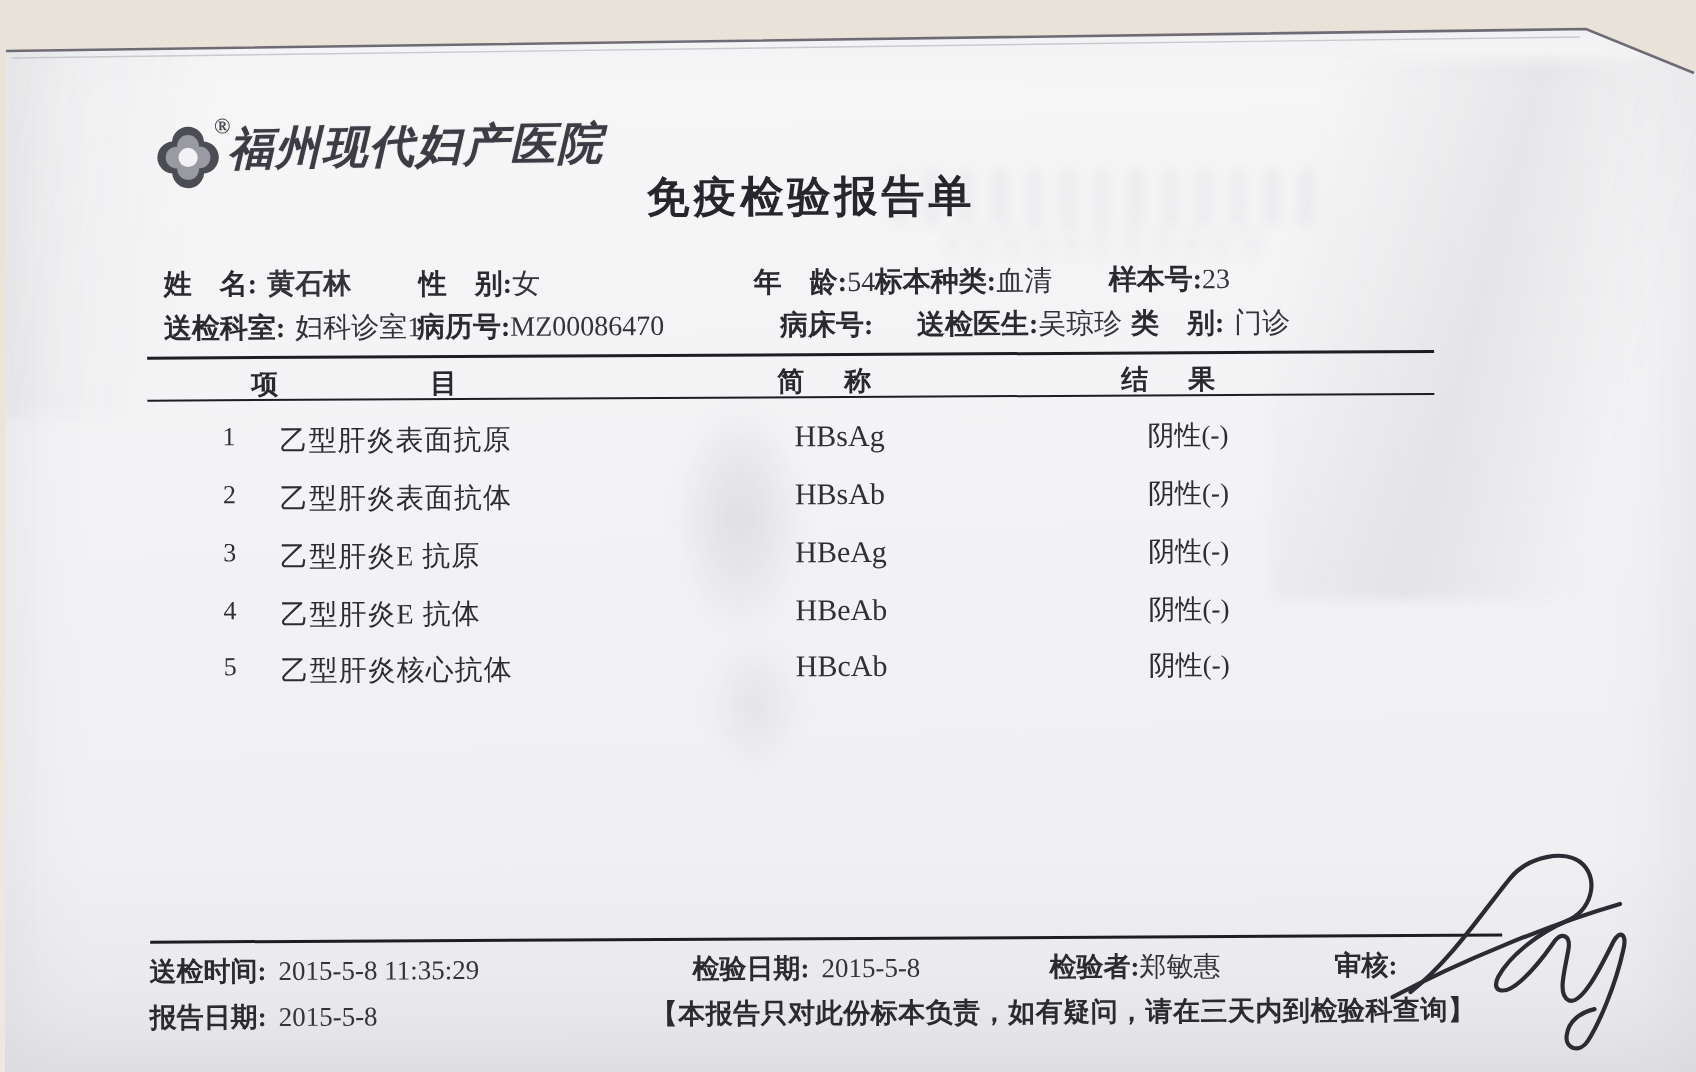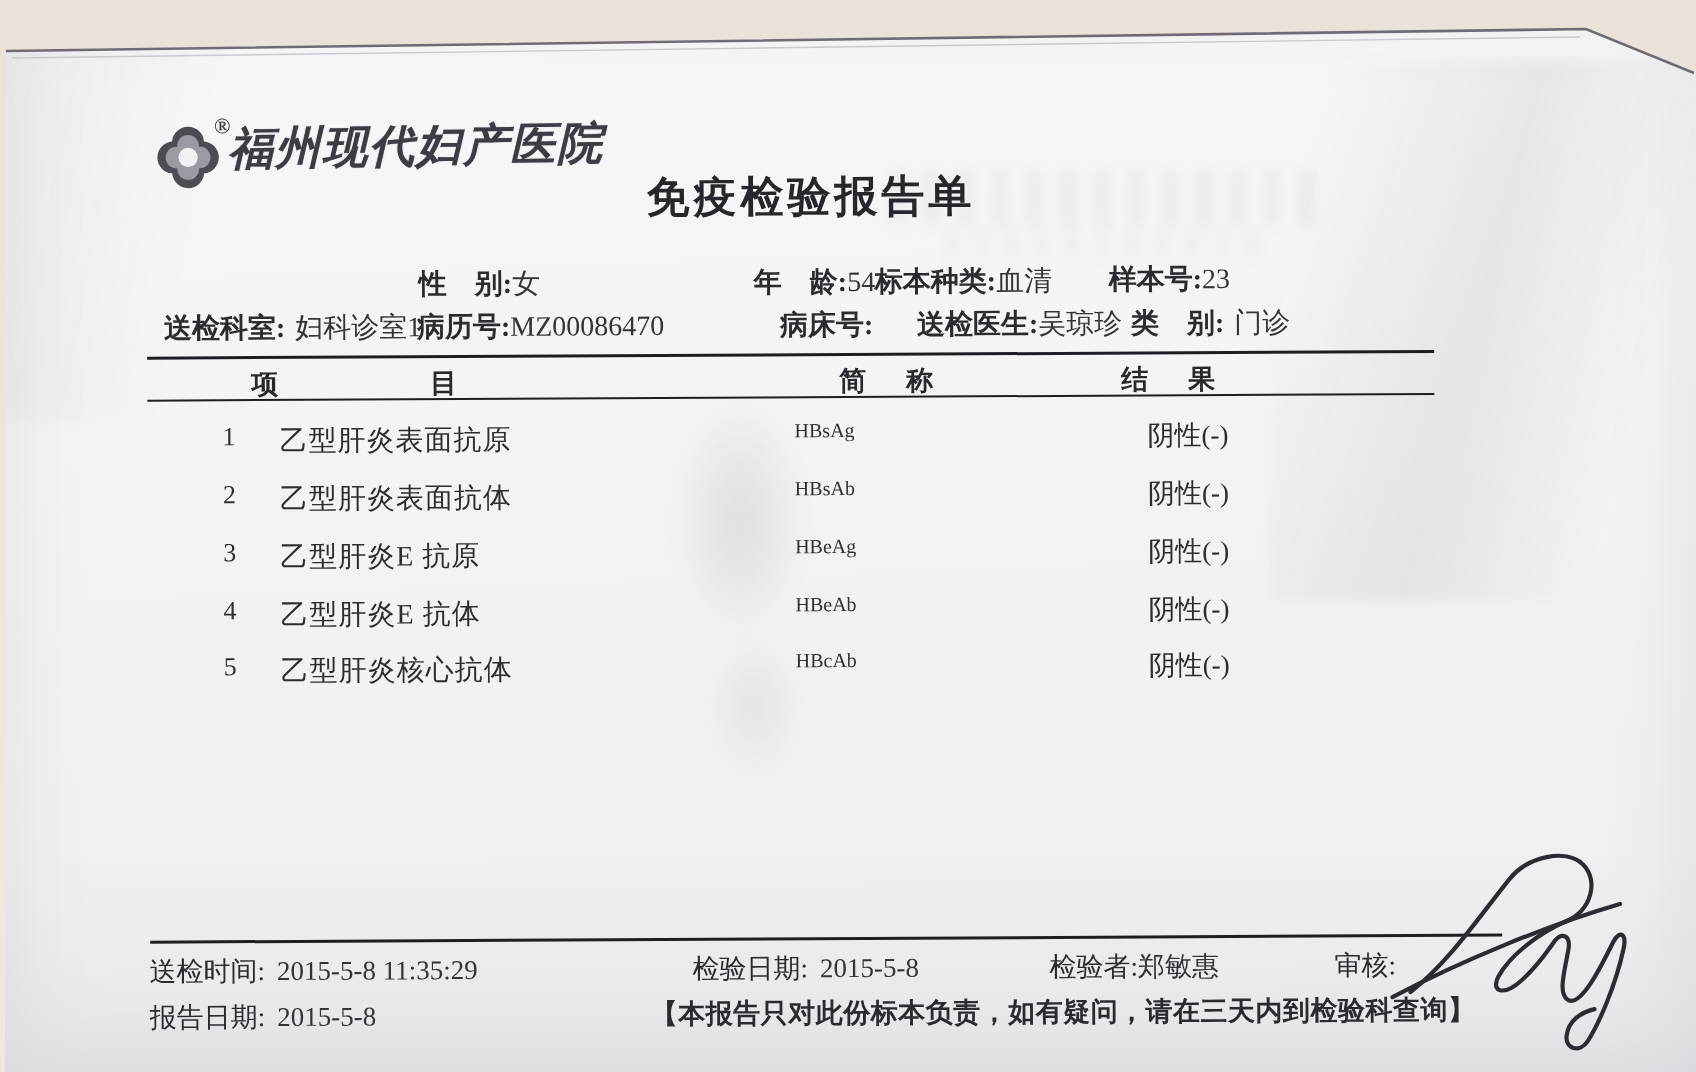--- a/index.html
+++ b/index.html
@@ -57,31 +57,31 @@
   .pf20{left:165px;top:306px;} .pf21{left:418px;top:306px;} .pf22{left:781px;top:306px;}
   .pf23{left:918px;top:306px;} .pf24{left:1132px;top:306px;}
   
   .rule{position:absolute;background:#1d1d23;}
   .rule1{left:148px;top:353px;width:1287px;height:3px;}
   .rule2{left:148px;top:396px;width:1287px;height:2px;}
   .rule3{left:148px;top:937px;width:1352px;height:3px;}
   
   .th{position:absolute;top:363px;font-size:27px;font-weight:bold;color:#28282e;white-space:nowrap;}
   .th-item{left:252px;letter-spacing:152px;}
-  .th-abbr{left:840px;letter-spacing:40px;}
+  .th-abbr{left:778px;letter-spacing:40px;}
   .th-result{left:1122px;letter-spacing:40px;}
   .trow{position:absolute;left:0;width:1696px;height:34px;}
   .trow .no{position:absolute;left:200px;width:36px;text-align:right;font-size:26px;color:#2f2f36;}
   .trow .name{position:absolute;left:280px;font-size:28px;color:#2c2c33;letter-spacing:1px;white-space:nowrap;}
-  .trow .abbr{position:absolute;left:795px;font-size:20px;color:#2f2f36;}
+  .trow .abbr{position:absolute;left:795px;font-size:30px;color:#2f2f36;}
   .trow .result{position:absolute;left:1148px;font-size:27px;color:#2c2c33;}
   .r0{top:419px;} .r1{top:477px;} .r2{top:535px;} .r3{top:593px;} .r4{top:649px;}
   
   .ff{position:absolute;font-size:27px;white-space:nowrap;}
-  .ff .lbl{font-weight:normal;color:#2a2a30;}
+  .ff .lbl{font-weight:bold;color:#2a2a30;}
   .ff .val{color:#33333a;}
   .ff.sp .val{margin-left:12px;}
   .ff0{left:147px;top:950px;} .ff1{left:690px;top:950px;} .ff2{left:1010px;top:950px;margin-left:37px;} .ff3{left:1310px;top:950px;margin-left:22px;}
   .ff4{left:147px;top:996px;}
   .disclaimer{position:absolute;left:648px;top:995px;font-size:27px;font-weight:bold;color:#2a2a30;
     letter-spacing:.5px;white-space:nowrap;}
   .signature{position:absolute;left:1368px;top:852px;width:280px;height:220px;}
   
   .edges{position:absolute;inset:0;pointer-events:none;}
 </style>
@@ -108,20 +108,21 @@
       <circle cx="32" cy="50" r="17" fill="#9a9aa2"></circle>
       <circle cx="68" cy="50" r="17" fill="#9a9aa2"></circle>
       <circle cx="50" cy="68" r="17" fill="#9a9aa2"></circle>
       <circle cx="50" cy="50" r="15" fill="#f2f2f4"></circle>
     </svg>
     <div class="regmark">®</div>
     <div class="hospital-name">福州现代妇产医院</div>
 
     <div class="report-title">免疫检验报告单</div>
 
+    <div class="f sp bold pf10"><span class="lbl">姓　名:</span><span class="val">黄石林</span></div>
     <div class="f pf11"><span class="lbl">性　别:</span><span class="val">女</span></div>
     <div class="f pf12"><span class="lbl">年　龄:</span><span class="val">54</span></div>
     <div class="f pf13"><span class="lbl">标本种类:</span><span class="val">血清</span></div>
     <div class="f pf14"><span class="lbl">样本号:</span><span class="val">23</span></div>
 
     <div class="f sp pf20"><span class="lbl">送检科室:</span><span class="val">妇科诊室1</span></div>
     <div class="f pf21"><span class="lbl">病历号:</span><span class="val">MZ00086470</span></div>
     <div class="f pf22"><span class="lbl">病床号:</span><span class="val"></span></div>
     <div class="f pf23"><span class="lbl">送检医生:</span><span class="val">吴琼珍</span></div>
     <div class="f sp pf24"><span class="lbl">类　别:</span><span class="val">门诊</span></div>

